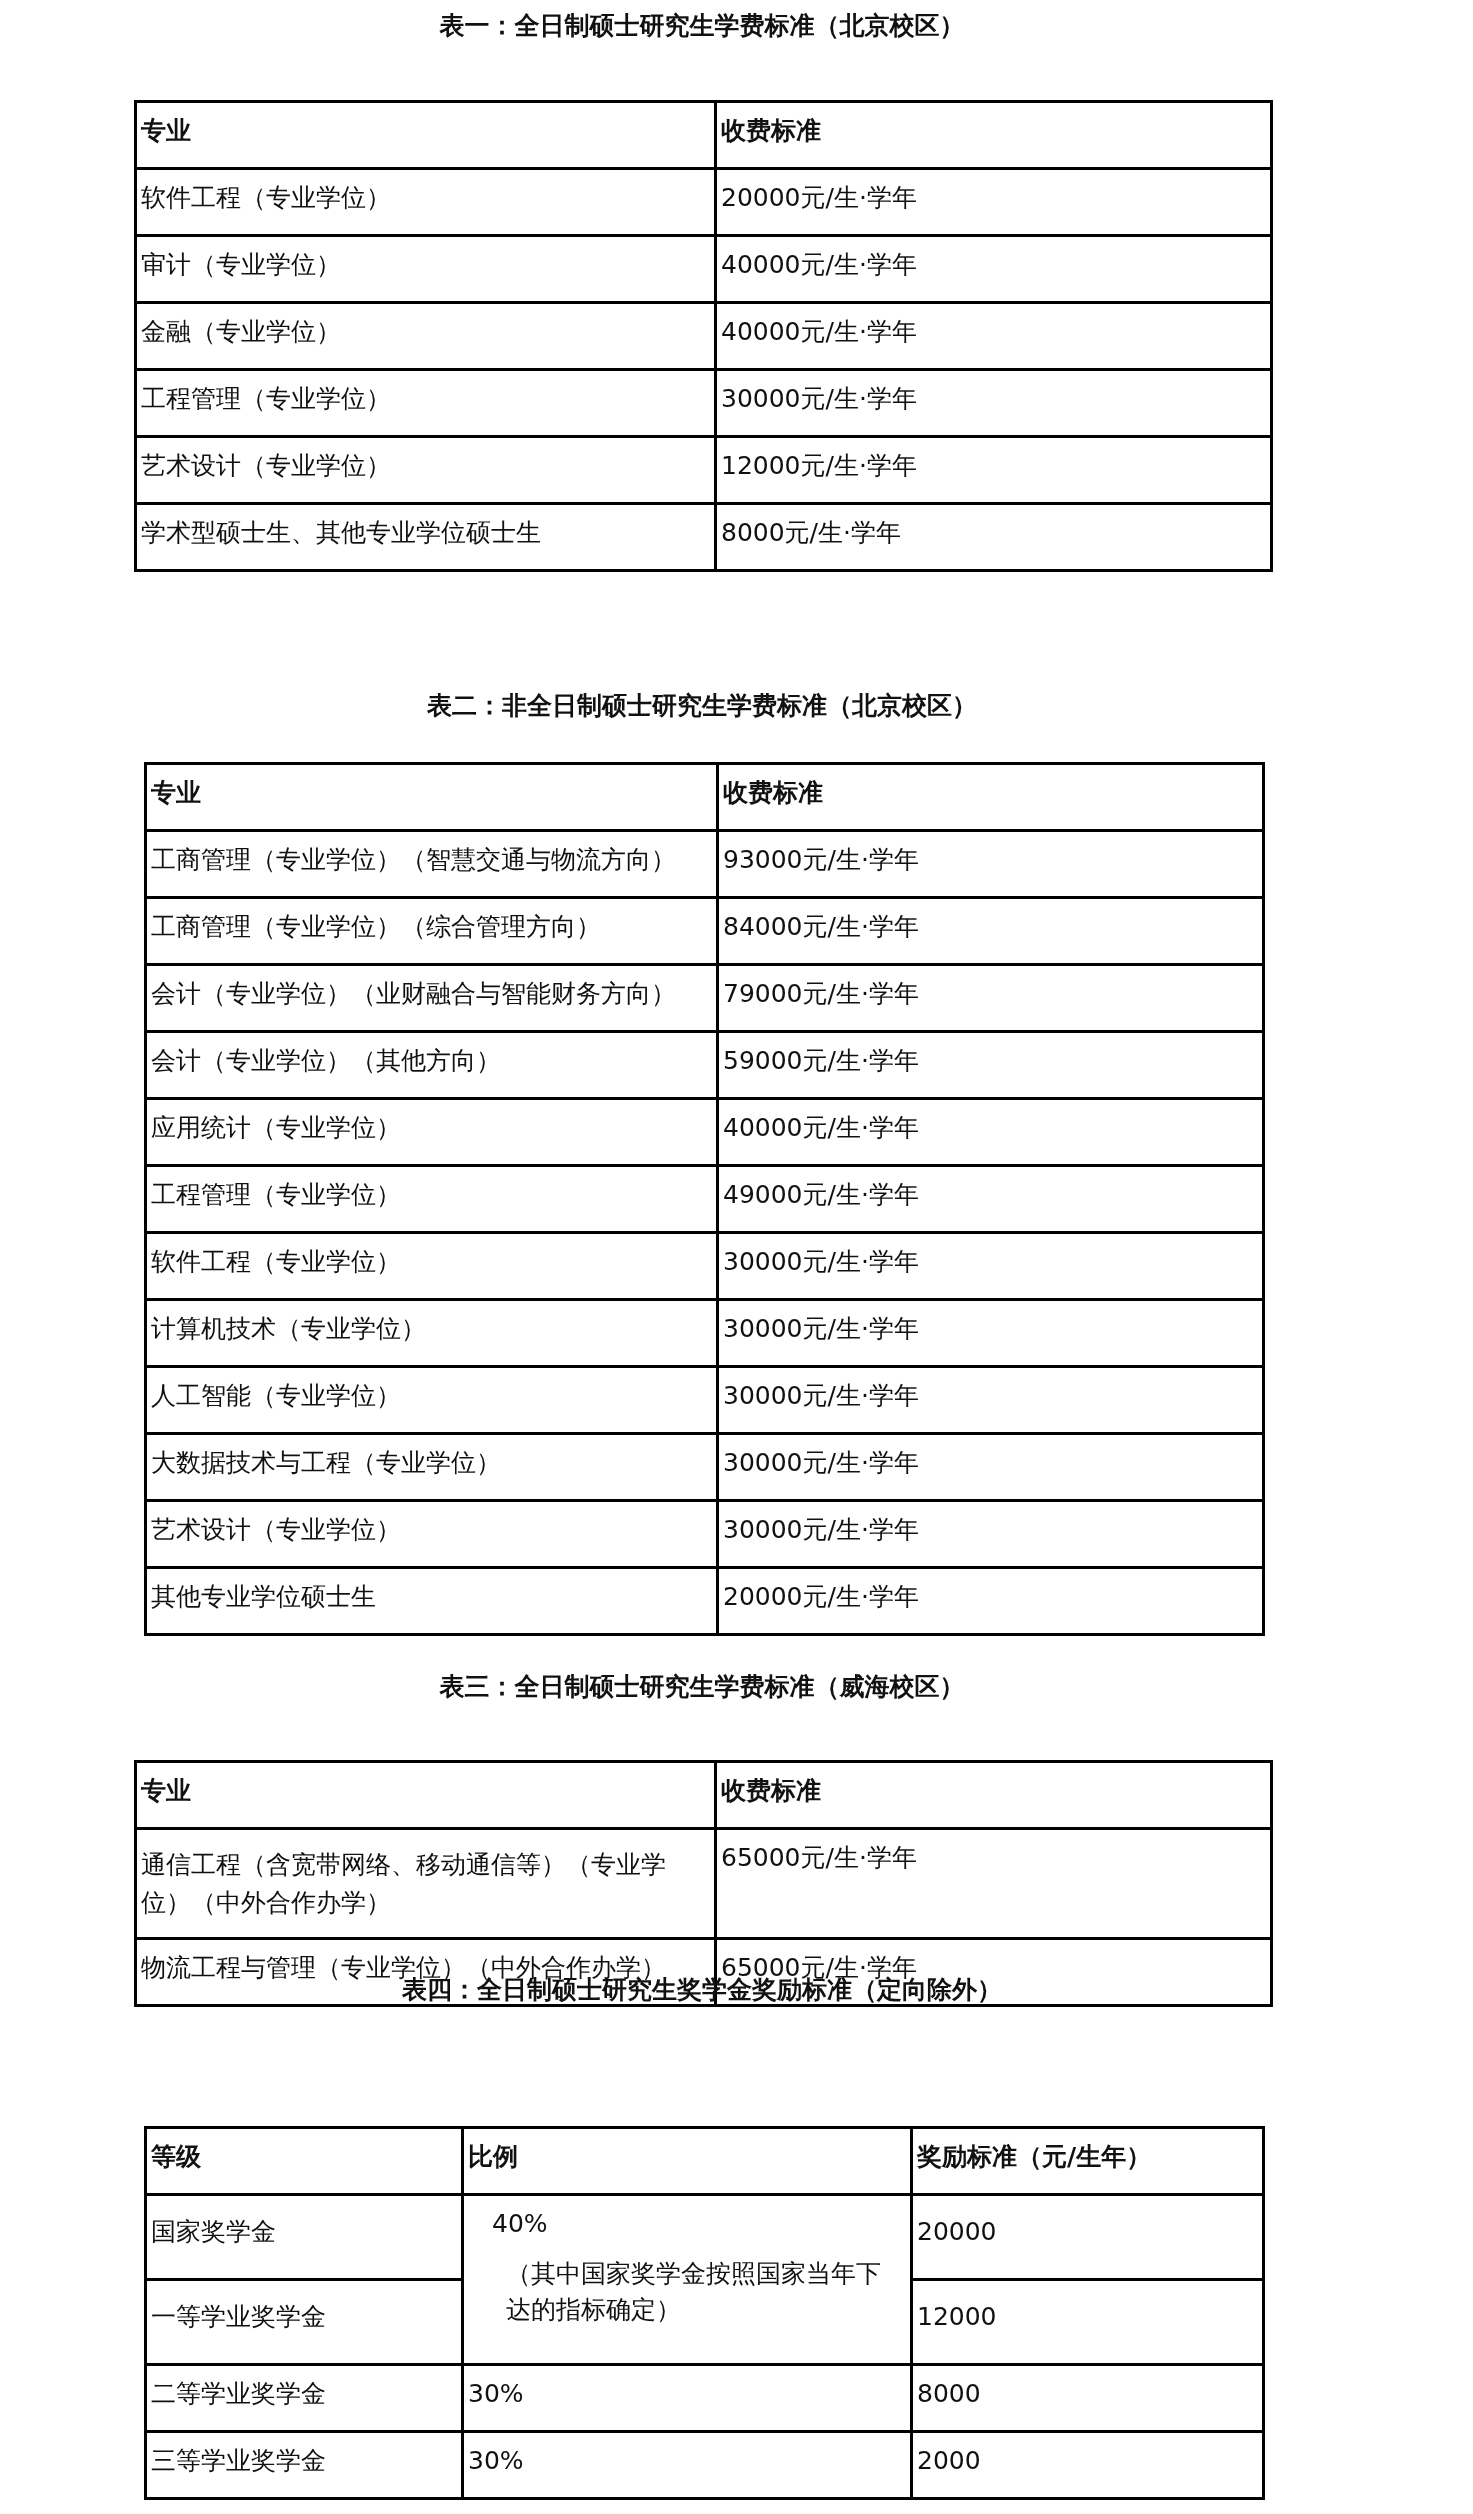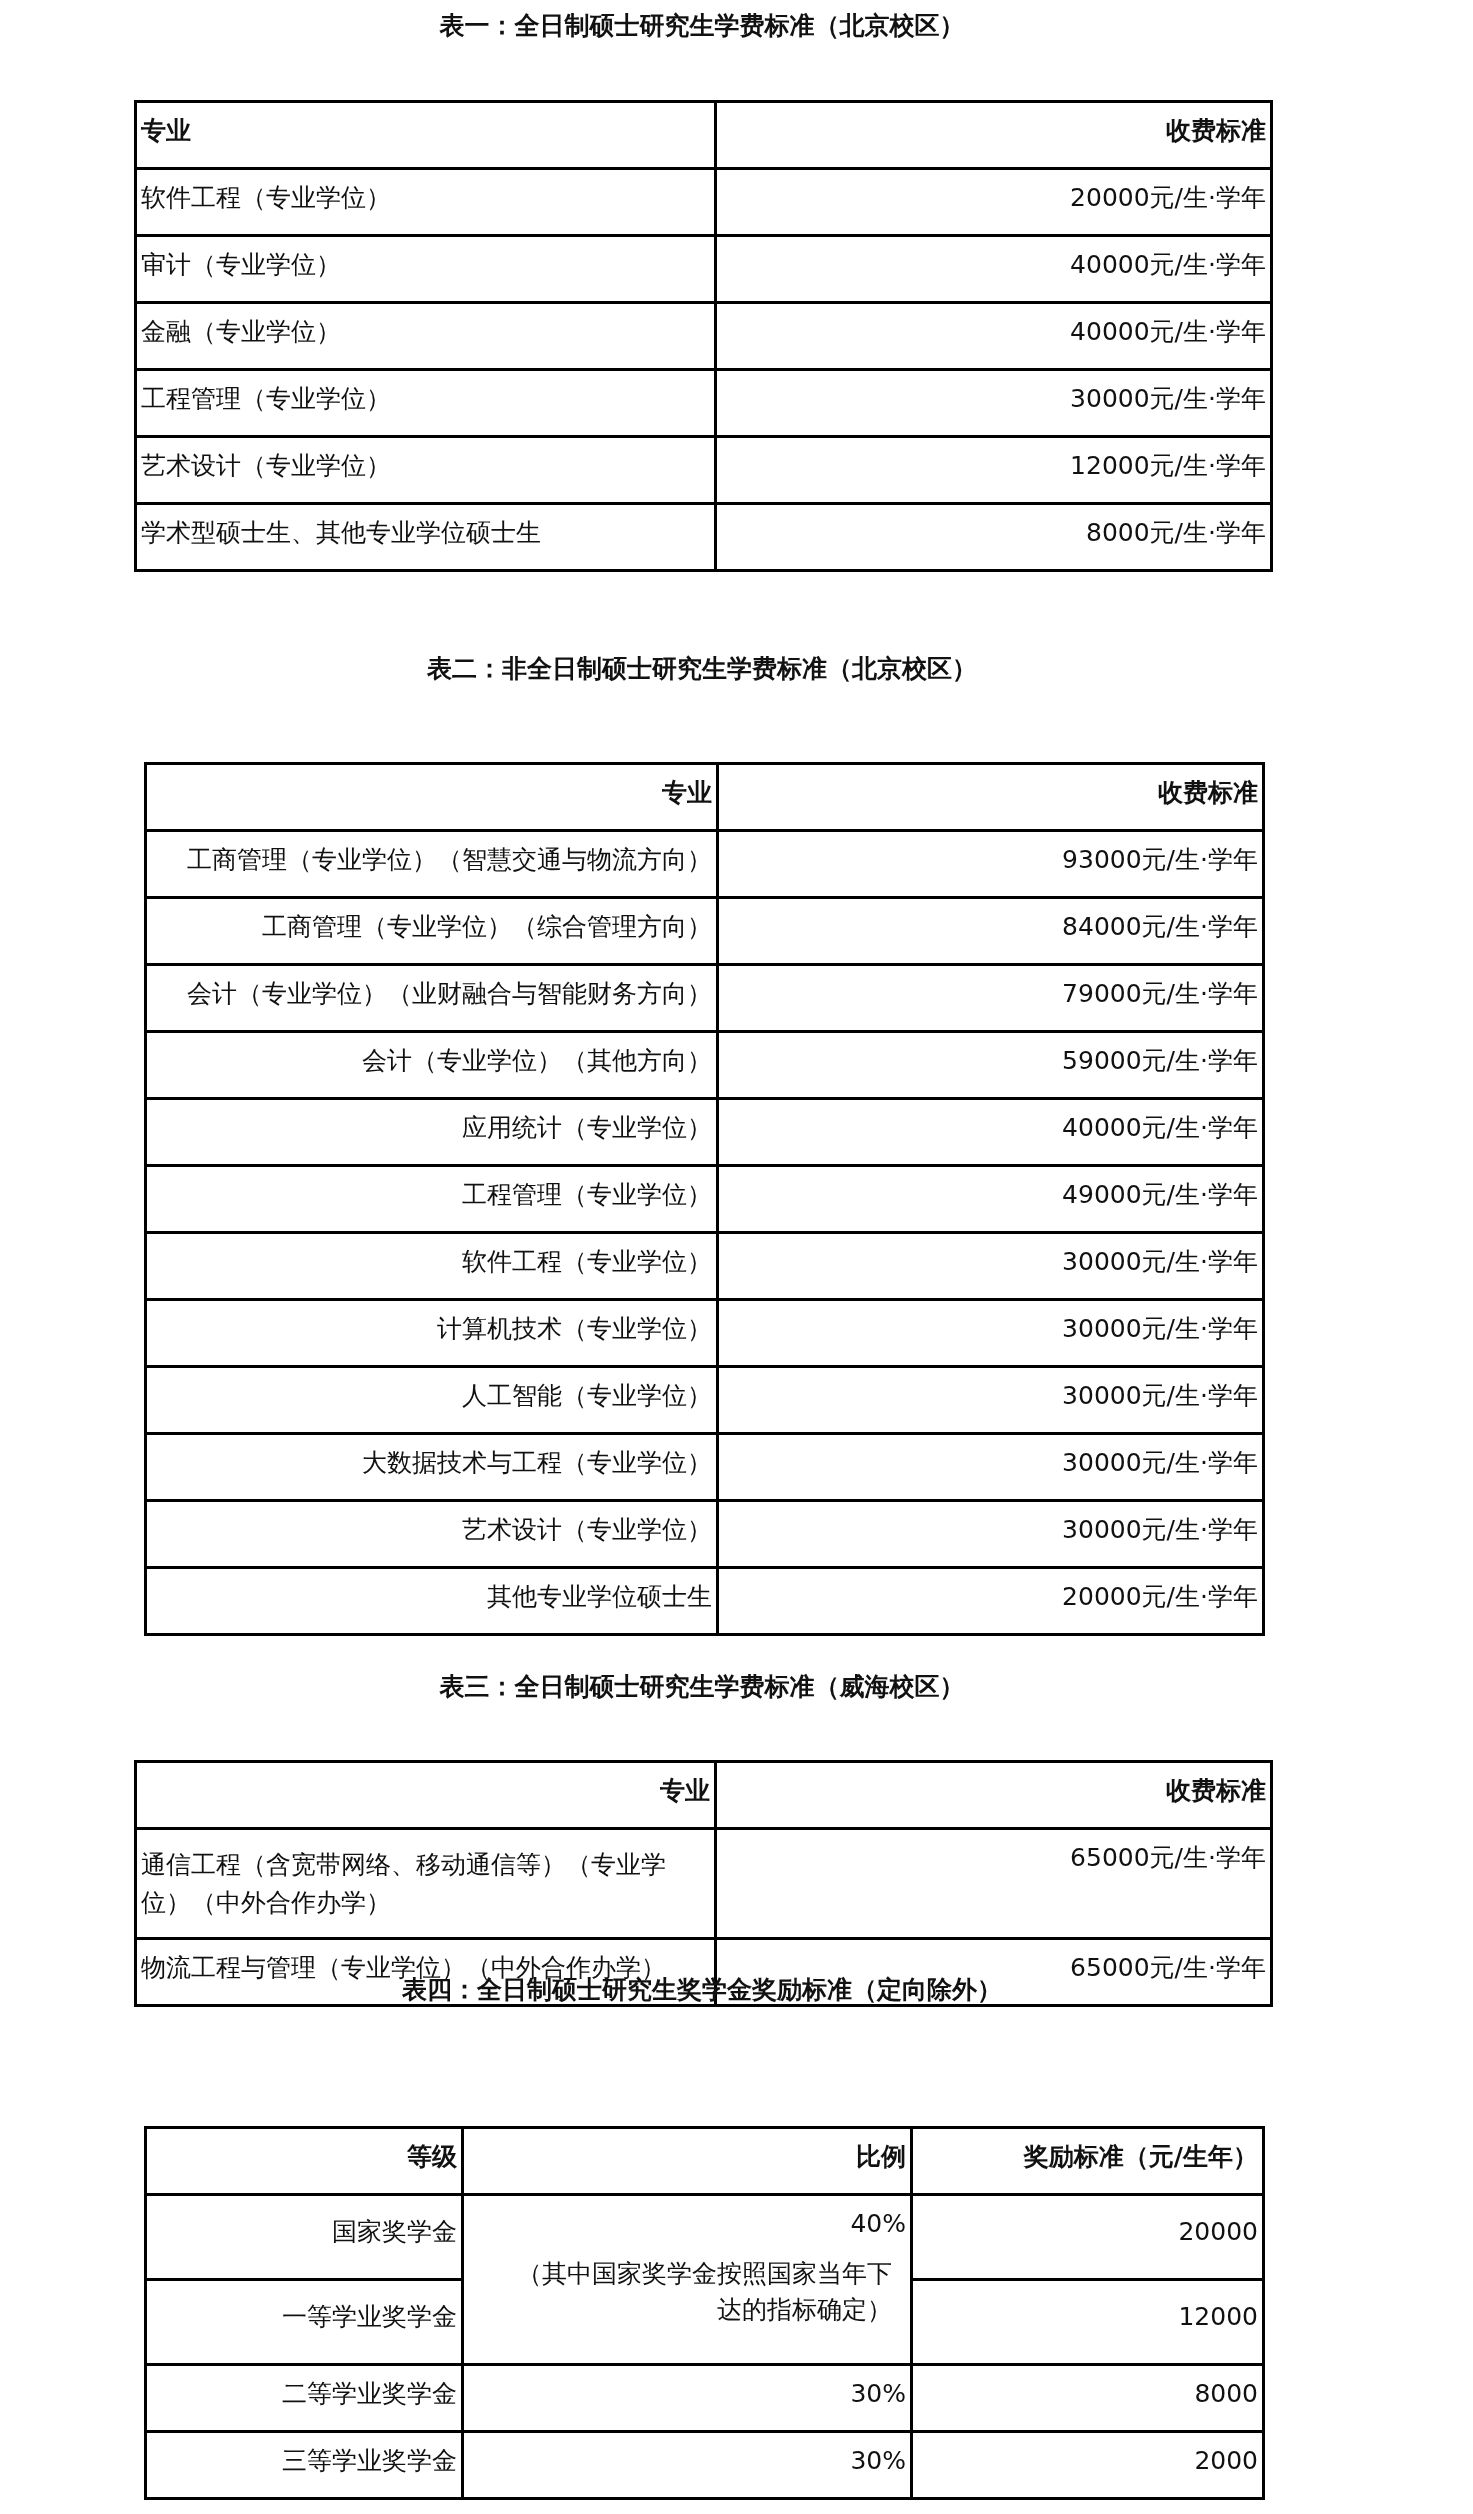--- a/index.html
+++ b/index.html
@@ -17,21 +17,21 @@
     font-size: 25px;
     margin-top: 32px;
   }
   td, th {
     border: 3px solid #000; padding: 0 4px; vertical-align: top;
     box-sizing: border-box; line-height: 36px; padding-top: 10px;
     font-weight: normal;
   }
   th { font-weight: bold; }
   .l { text-align: left; }
-  .c { text-align: right; }
+  .c { text-align: left; }
   .t4 td.mid { vertical-align: top; padding-left: 28px; }
 </style>
 </head>
 <body>
 
 <div class="title" style="top:10px;">表一：全日制硕士研究生学费标准（北京校区）</div>
 <table style="left:134px; top:68px; width:1137px;">
   <colgroup>
       <col style="width:580px">
       <col style="width:556px">
@@ -61,21 +61,21 @@
     <td class="l">艺术设计（专业学位）</td>
     <td class="c">12000元/生·学年</td>
   </tr>
   <tr style="height:67px">
     <td class="l">学术型硕士生、其他专业学位硕士生</td>
     <td class="c">8000元/生·学年</td>
   </tr>
 </tbody>
   </table>
 
-<div class="title" style="top:653px;">表二：非全日制硕士研究生学费标准（北京校区）</div>
+<div class="title" style="top:690px;">表二：非全日制硕士研究生学费标准（北京校区）</div>
 <table style="left:144px; top:730px; width:1119px;">
   <colgroup>
       <col style="width:572px">
       <col style="width:546px">
     </colgroup>
   <tbody>
       <tr style="height:67px">
     <th class="c">专业</th>
     <th class="c">收费标准</th>
   </tr>

